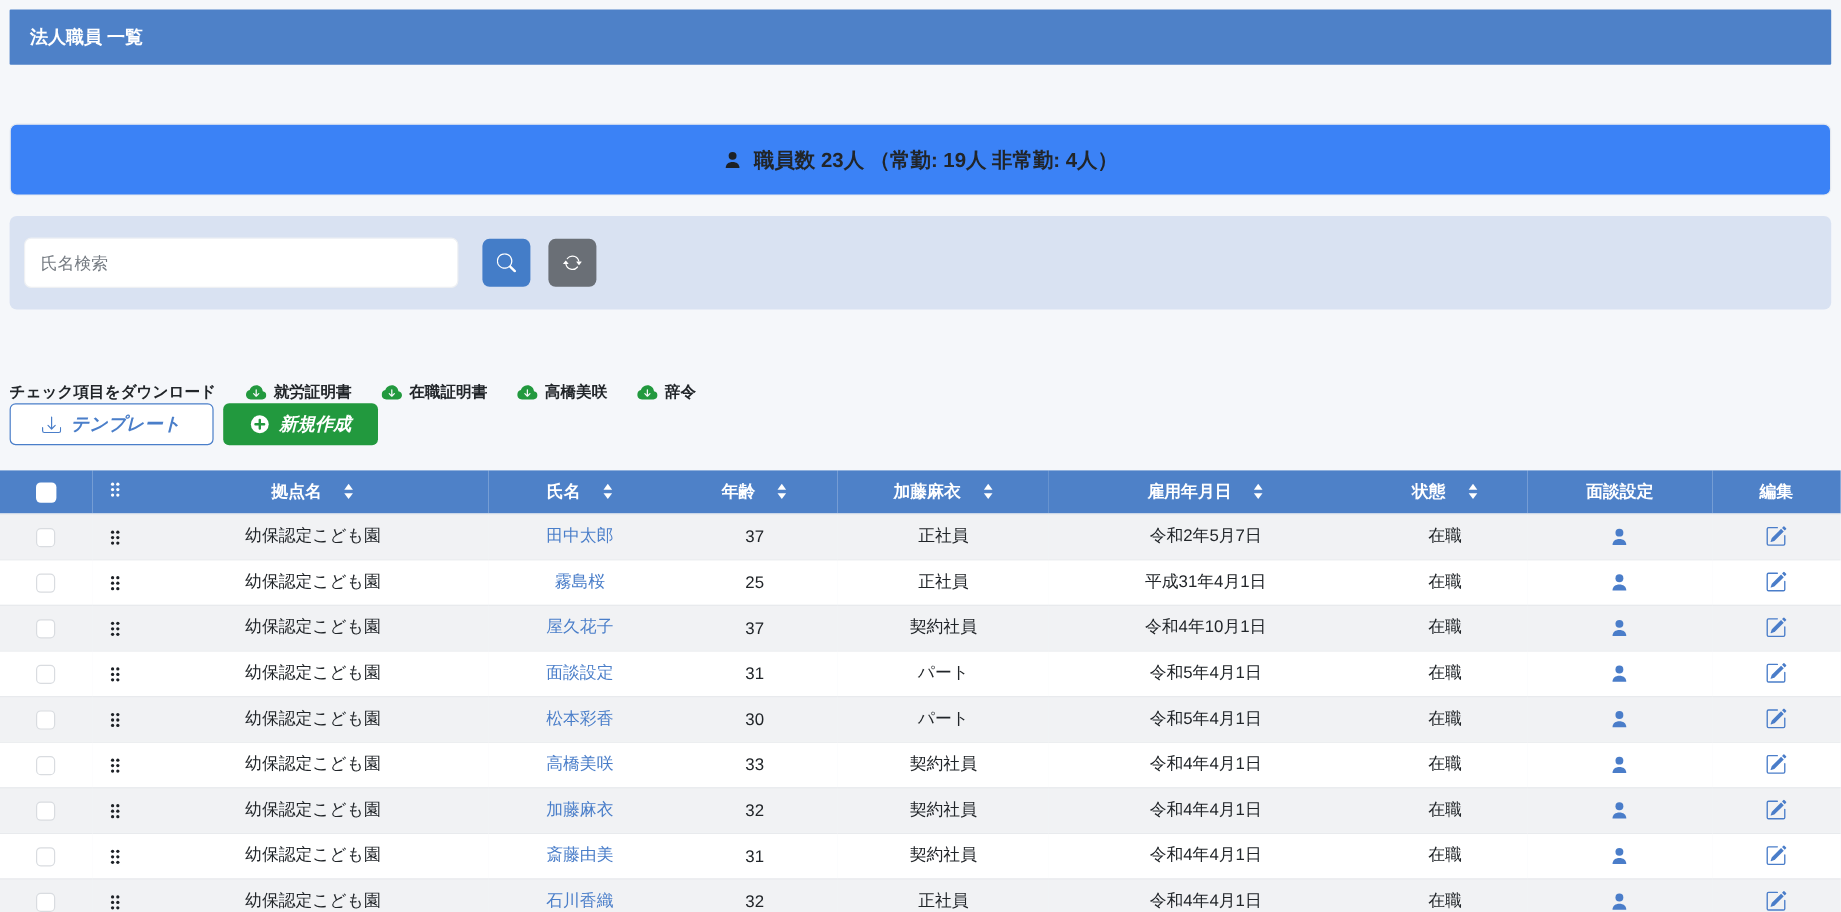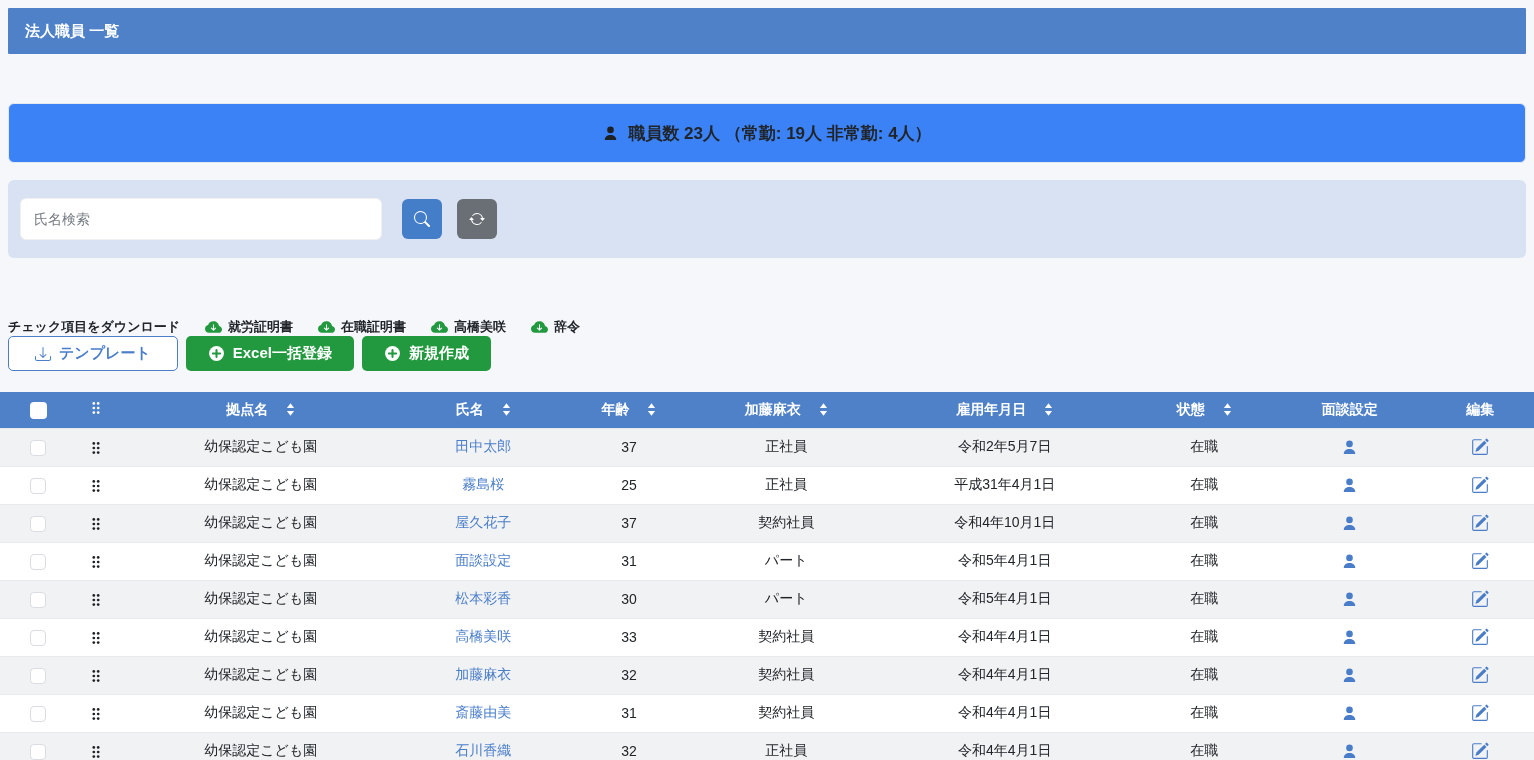--- a/index.html
+++ b/index.html
@@ -80,21 +80,21 @@
   .downloads-label{font-weight:bold;font-size:13px;}
   .dl-link{
     display:flex;align-items:center;gap:6px;
     color:var(--text);text-decoration:none;font-weight:bold;cursor:pointer;
   }
   .actions-wrap{display:flex;flex-direction:column;align-items:flex-end;gap:6px;}
   .actions{display:flex;gap:8px;}
   .btn{
     height:35px;border-radius:5px;font-size:15px;font-weight:bold;
     display:flex;align-items:center;justify-content:center;gap:8px;
-    padding:0 22px;cursor:pointer;border:none;font-family:inherit;
+    padding:0 22px;cursor:pointer;border:none;font-family:inherit;font-style:italic;
   }
   .btn-outline-blue{
     background:#fff;border:1px solid var(--link-blue);color:var(--link-blue);
     padding:0 26px;
   }
   .btn-green{background:var(--green);color:#fff;}
   .drag-hint{color:var(--green-text);font-size:14px;font-weight:bold;}
   
   table{
     width:100%;border-collapse:collapse;margin-top:21px;
@@ -227,26 +227,20 @@
       <button class="btn btn-outline-blue">
         <svg width="16" height="16" viewBox="0 0 16 16" fill="#4a7ec9">
             <use href="#ic-download"></use>
           </svg>
         <span>テンプレート</span>
       </button>
       <button class="btn btn-green">
         <svg width="17" height="17" viewBox="0 0 16 16">
             <use href="#ic-plus-circle"></use>
           </svg>
-        <span>Excel一括登録</span>
-      </button>
-      <button class="btn btn-green">
-        <svg width="17" height="17" viewBox="0 0 16 16">
-            <use href="#ic-plus-circle"></use>
-          </svg>
         <span>新規作成</span>
       </button>
     </div>
   </div>
 </section>
 
 <table>
   <colgroup>
     <col style="width:5%">
       <col style="width:2.5%">

